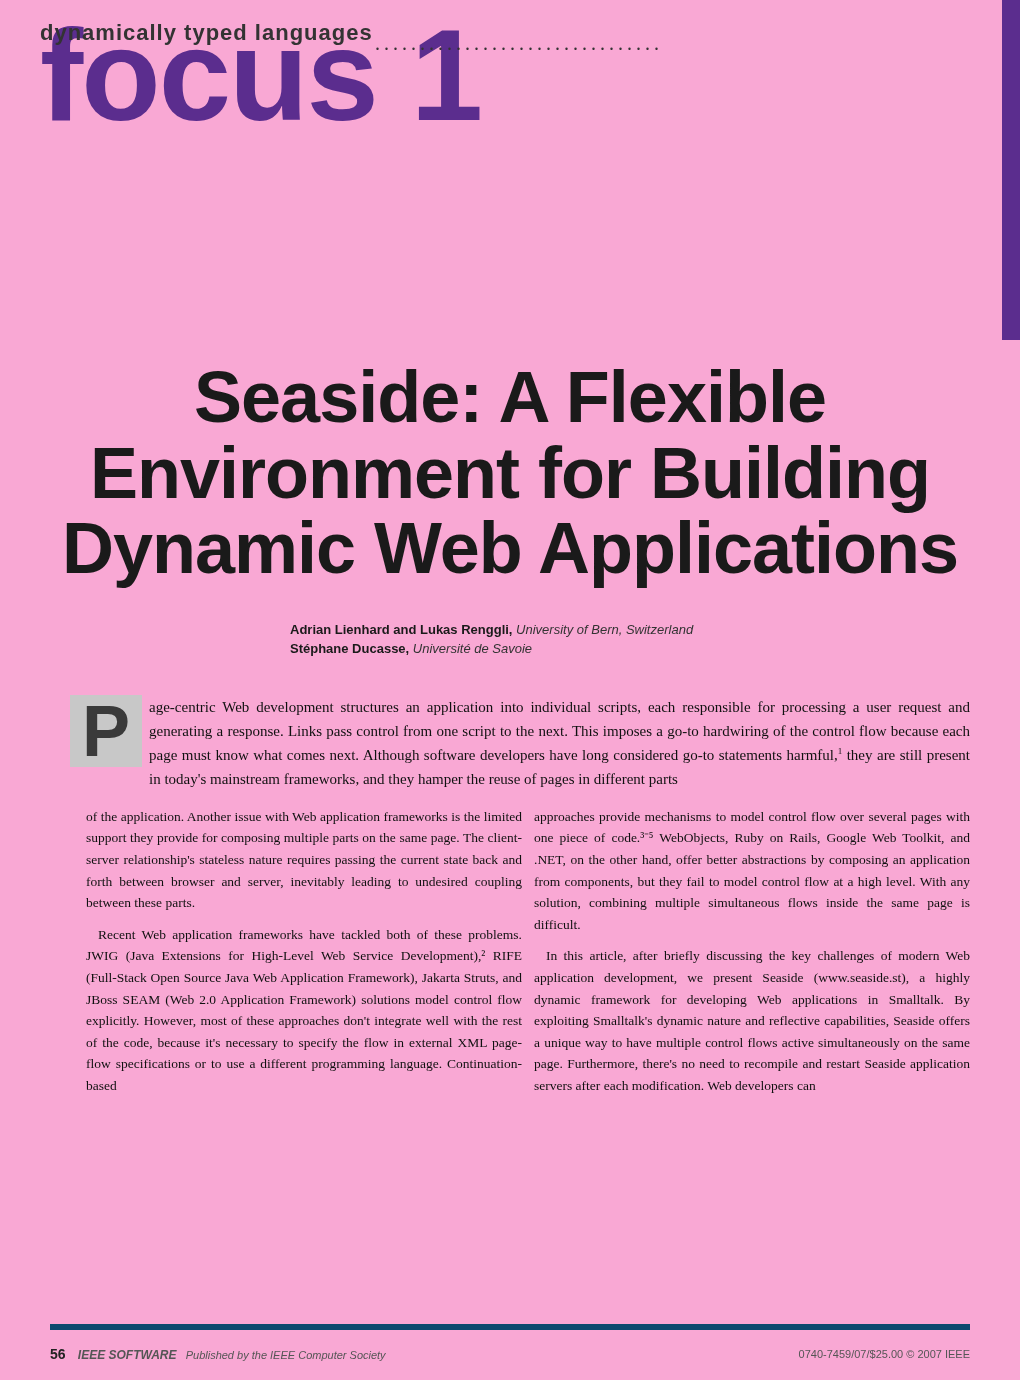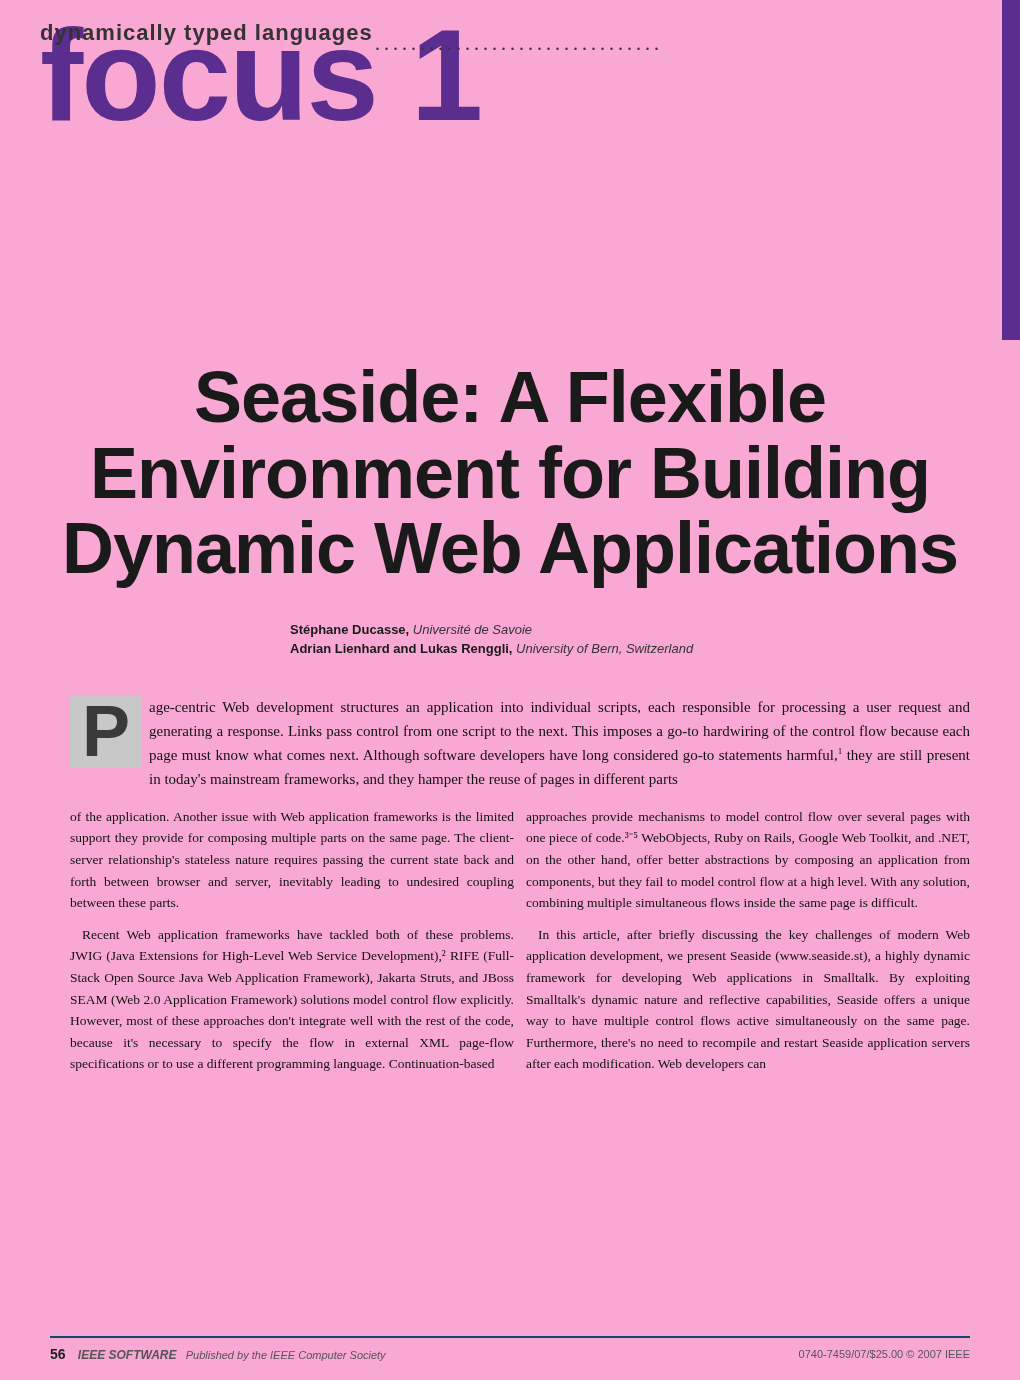--- a/index.html
+++ b/index.html
@@ -167,20 +167,21 @@
       color: #111;
       margin-bottom: 15px;
       text-align: justify;
     }
 
     .two-col {
       display: grid;
       grid-template-columns: 1fr 1fr;
       gap: 12px;
       margin-top: 10px;
+      margin-left: 16px;
     }
 
     .col-text {
       font-family: 'Times New Roman', Times, serif;
       font-size: 13.5px;
       line-height: 1.6;
       color: #111;
       text-align: justify;
     }
 
@@ -195,22 +196,22 @@
 
     
     .footer {
       position: absolute;
       bottom: 18px;
       left: 50px;
       right: 50px;
       display: flex;
       justify-content: space-between;
       align-items: center;
-      border-top: 2px solid #0c4a6e;
-      padding-top: 8px;
+      border-top: 6px solid #0c4a6e;
+      padding-top: 16px;
     }
 
     .footer-left {
       font-family: Arial, sans-serif;
       font-size: 11px;
       color: #555;
     }
 
     .footer-left .page-num {
       font-weight: 900;
@@ -241,26 +242,26 @@
     <div class="focus-subtitle">dynamically typed languages</div>
     <div class="focus-dots">................................</div>
   </div>
 
   <div class="main-title">
     <h1>Seaside: A Flexible Environment for Building Dynamic Web Applications</h1>
   </div>
 
   <div class="authors">
     <div class="author-line">
+      <span class="author-name">Adrian Lienhard and Lukas Renggli,</span>
+      <span class="author-affil">University of Bern, Switzerland</span>
+    </div>
+    <div class="author-line">
       <span class="author-name">Stéphane Ducasse,</span>
       <span class="author-affil">Université de Savoie</span>
-    </div>
-    <div class="author-line">
-      <span class="author-name">Adrian Lienhard and Lukas Renggli,</span>
-      <span class="author-affil">University of Bern, Switzerland</span>
     </div>
   </div>
 
   <div class="content-area">
 
 
     <div class="main-content">
 
       <div class="intro-text">
         <span class="drop-cap-p" style="font-family:'Arial Black',Impact,sans-serif;font-size:72px;font-weight:900;color:#3a3a3a;background:#c8c8c8;width:72px;height:72px;display:inline-flex;align-items:center;justify-content:center;float:left;margin-right:7px;margin-bottom:2px;line-height:1;">P</span>

